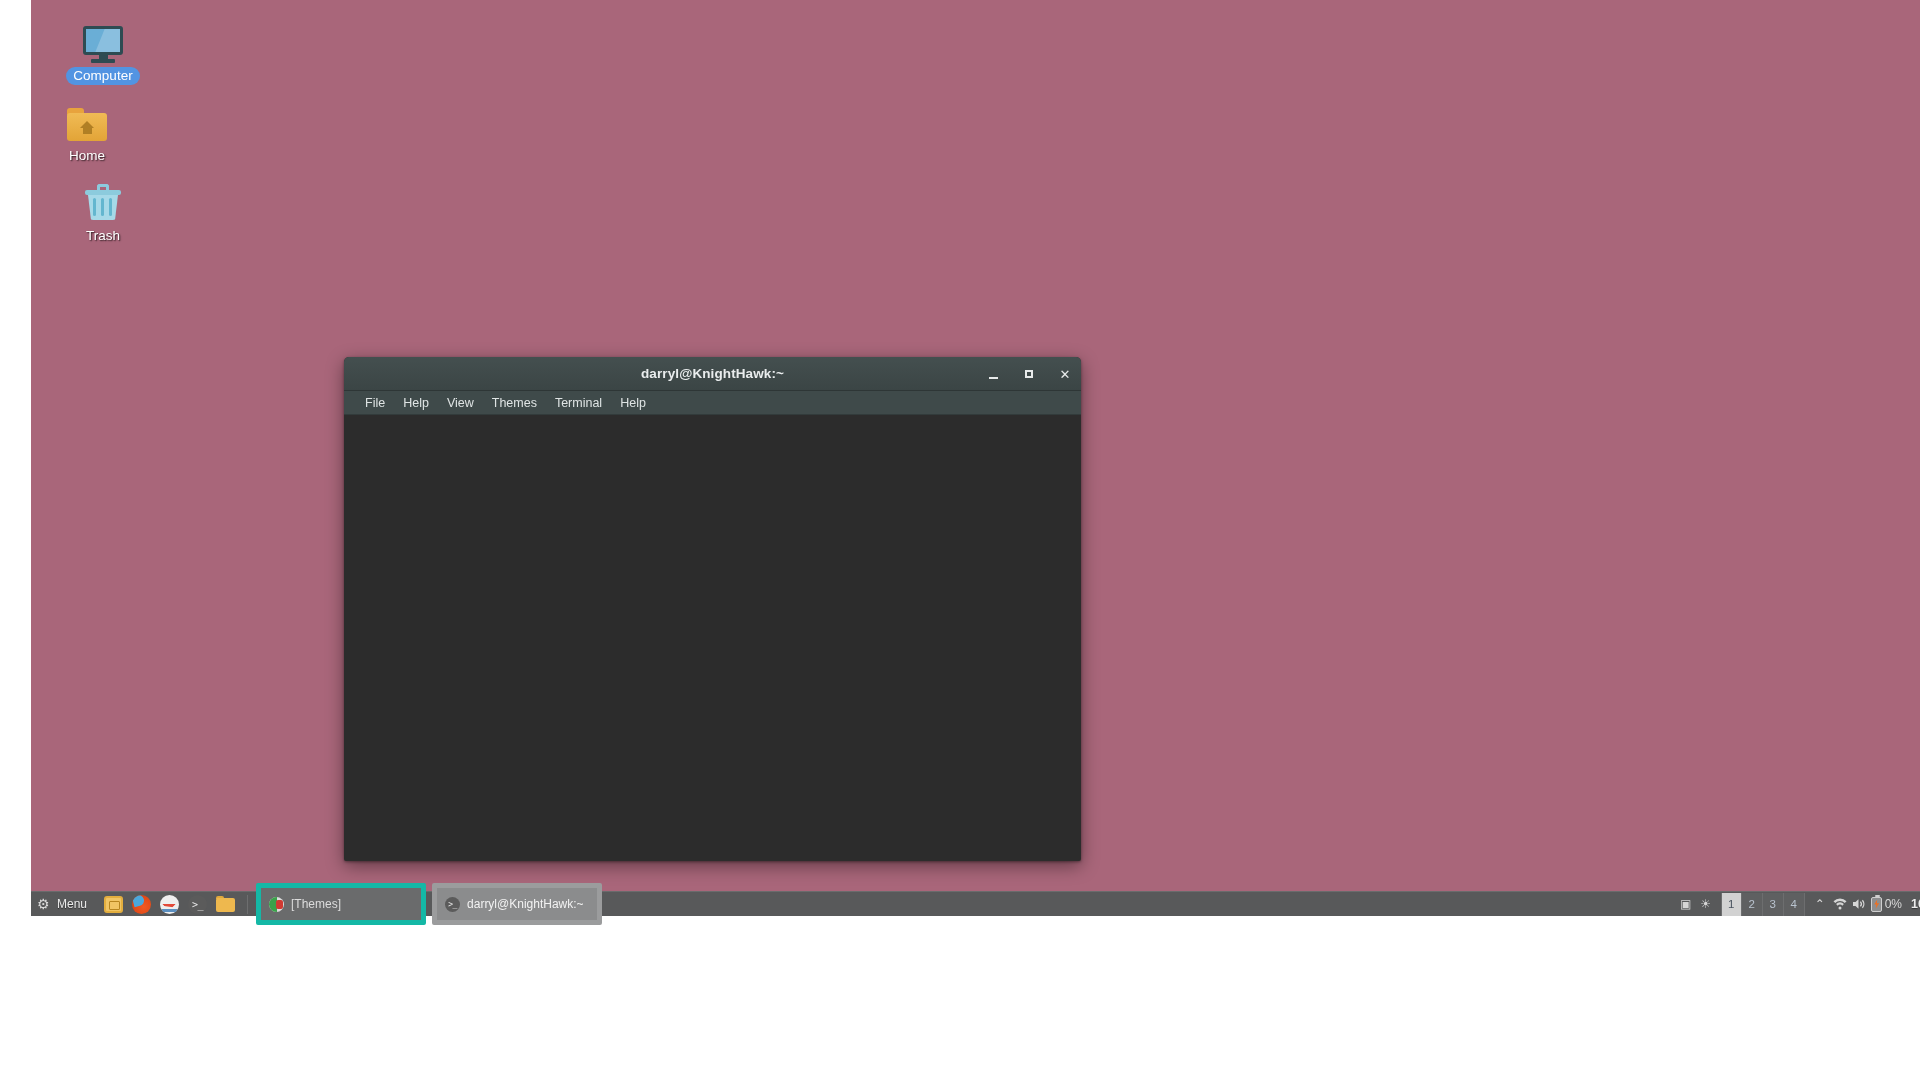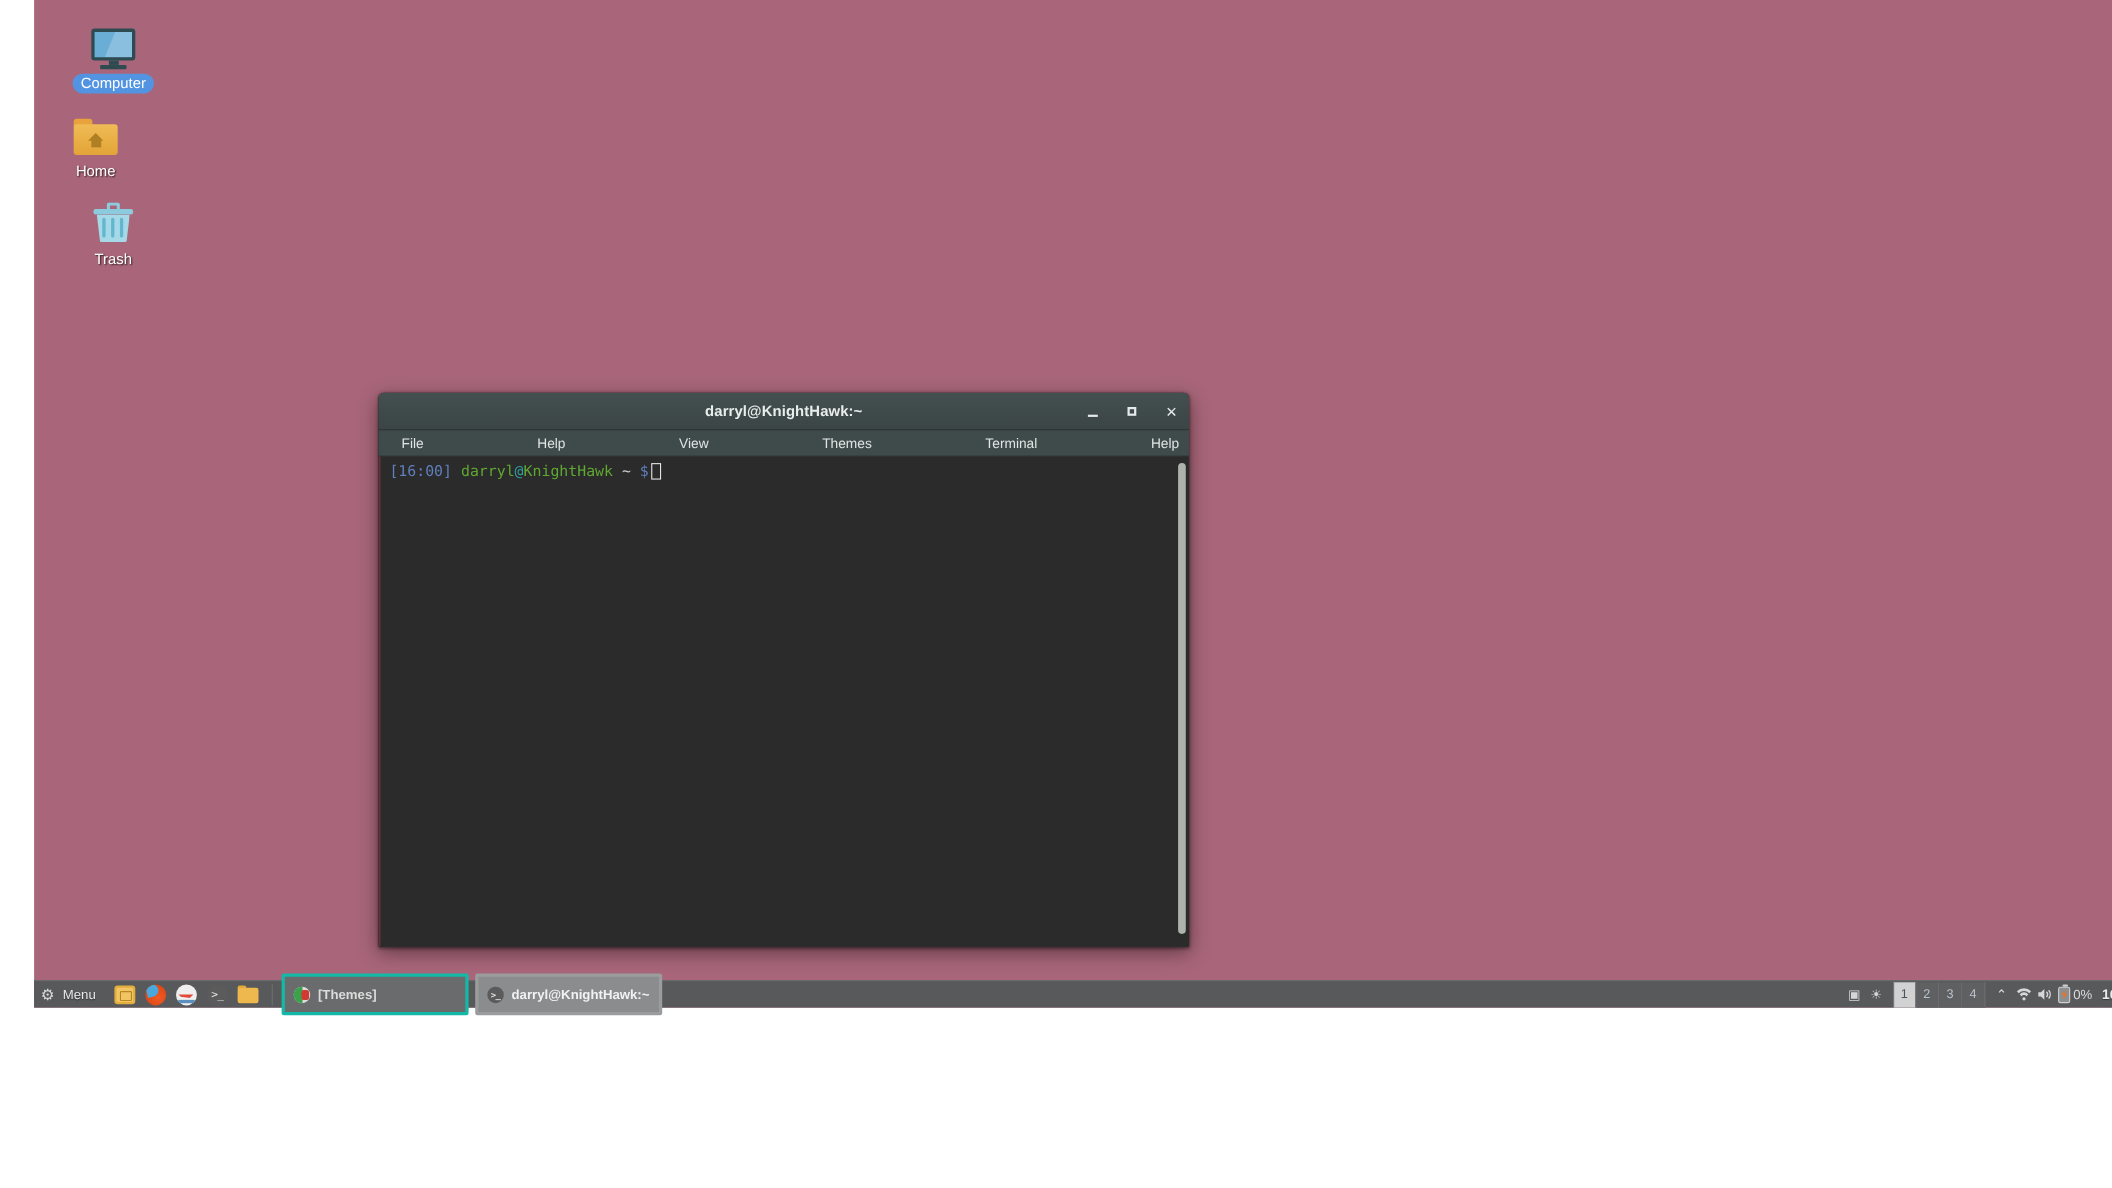--- a/index.html
+++ b/index.html
@@ -164,21 +164,20 @@
   .winbtn .sq { width:8px; height:8px; border:2px solid #e7eaea; }
   .winbtn .mn { width:9px; height:2px; background:#e7eaea; margin-top:7px; }
 
   #term-menubar {
     height: 24px;
     background: #3f4a4a;
     display:flex; align-items:center;
     padding-left: 12px;
     gap: 0px;
     border-bottom: 1px solid #323b3b;
-    justify-content: space-between;
   }
   .menu-item {
     font-size: 12.5px;
     color: #dfe4e4;
     padding: 3px 9px;
     cursor: pointer;
     white-space: nowrap;
   }
 
   #term-body {
@@ -274,28 +273,27 @@
   #window-buttons {
     display:flex; align-items:center; gap: 6px;
     padding-left: 4px;
   }
   .winbutton {
     height: 21px;
     min-width: 170px;
     display:flex; align-items:center; gap:7px;
     padding: 16px 8px;
     background: #6a6b6c;
-    border: 3px solid #14b8a6;
+    border: 5px solid #14b8a6;
     border-radius: 2px;
     color: #dcdcdc;
     font-size: 12px;
     cursor: pointer;
     white-space: nowrap;
     overflow: hidden;
-    font-weight: bold;
   }
   .winbutton.active {
     background: #8b8c8d;
     border-color: #9b9c9d;
     color: #f2f2f2;
   }
   .wb-ic { width:15px; height:15px; flex:0 0 15px; border-radius:50%; }
   .wb-ic.themes { background: #dcdcdc; position:relative; overflow:hidden;}
   .wb-ic.themes:before{content:"";position:absolute;left:0;top:0;width:50%;height:100%;background:#3aa24a;}
   .wb-ic.themes:after{content:"";position:absolute;right:1px;top:3px;width:7px;height:9px;background:#d03a32;border-radius:2px;}
@@ -416,24 +414,20 @@
 
     <div id="term-menubar">
       <div class="menu-item">File</div>
       <div class="menu-item">Help</div>
       <div class="menu-item">View</div>
       <div class="menu-item">Themes</div>
       <div class="menu-item">Terminal</div>
       <div class="menu-item">Help</div>
     </div>
 
-    <div id="term-body">
-      <div id="term-text"><span class="c-time">[16:00]</span><span class="c-path"> </span><span class="c-user">darryl</span><span class="c-at">@</span><span class="c-host">KnightHawk</span><span class="c-path"> </span><span class="c-path">~</span><span class="c-path"> </span><span class="c-dollar">$</span><span class="cursor"></span></div>
-      <div id="term-scrollbar"></div>
-    </div>
   </div>
 
   <div id="taskbar">
 
     <div id="menu-button">
       <span class="gear-ic">⚙</span>
       <span class="lbl">Menu</span>
     </div>
 
     <div id="launchers">

